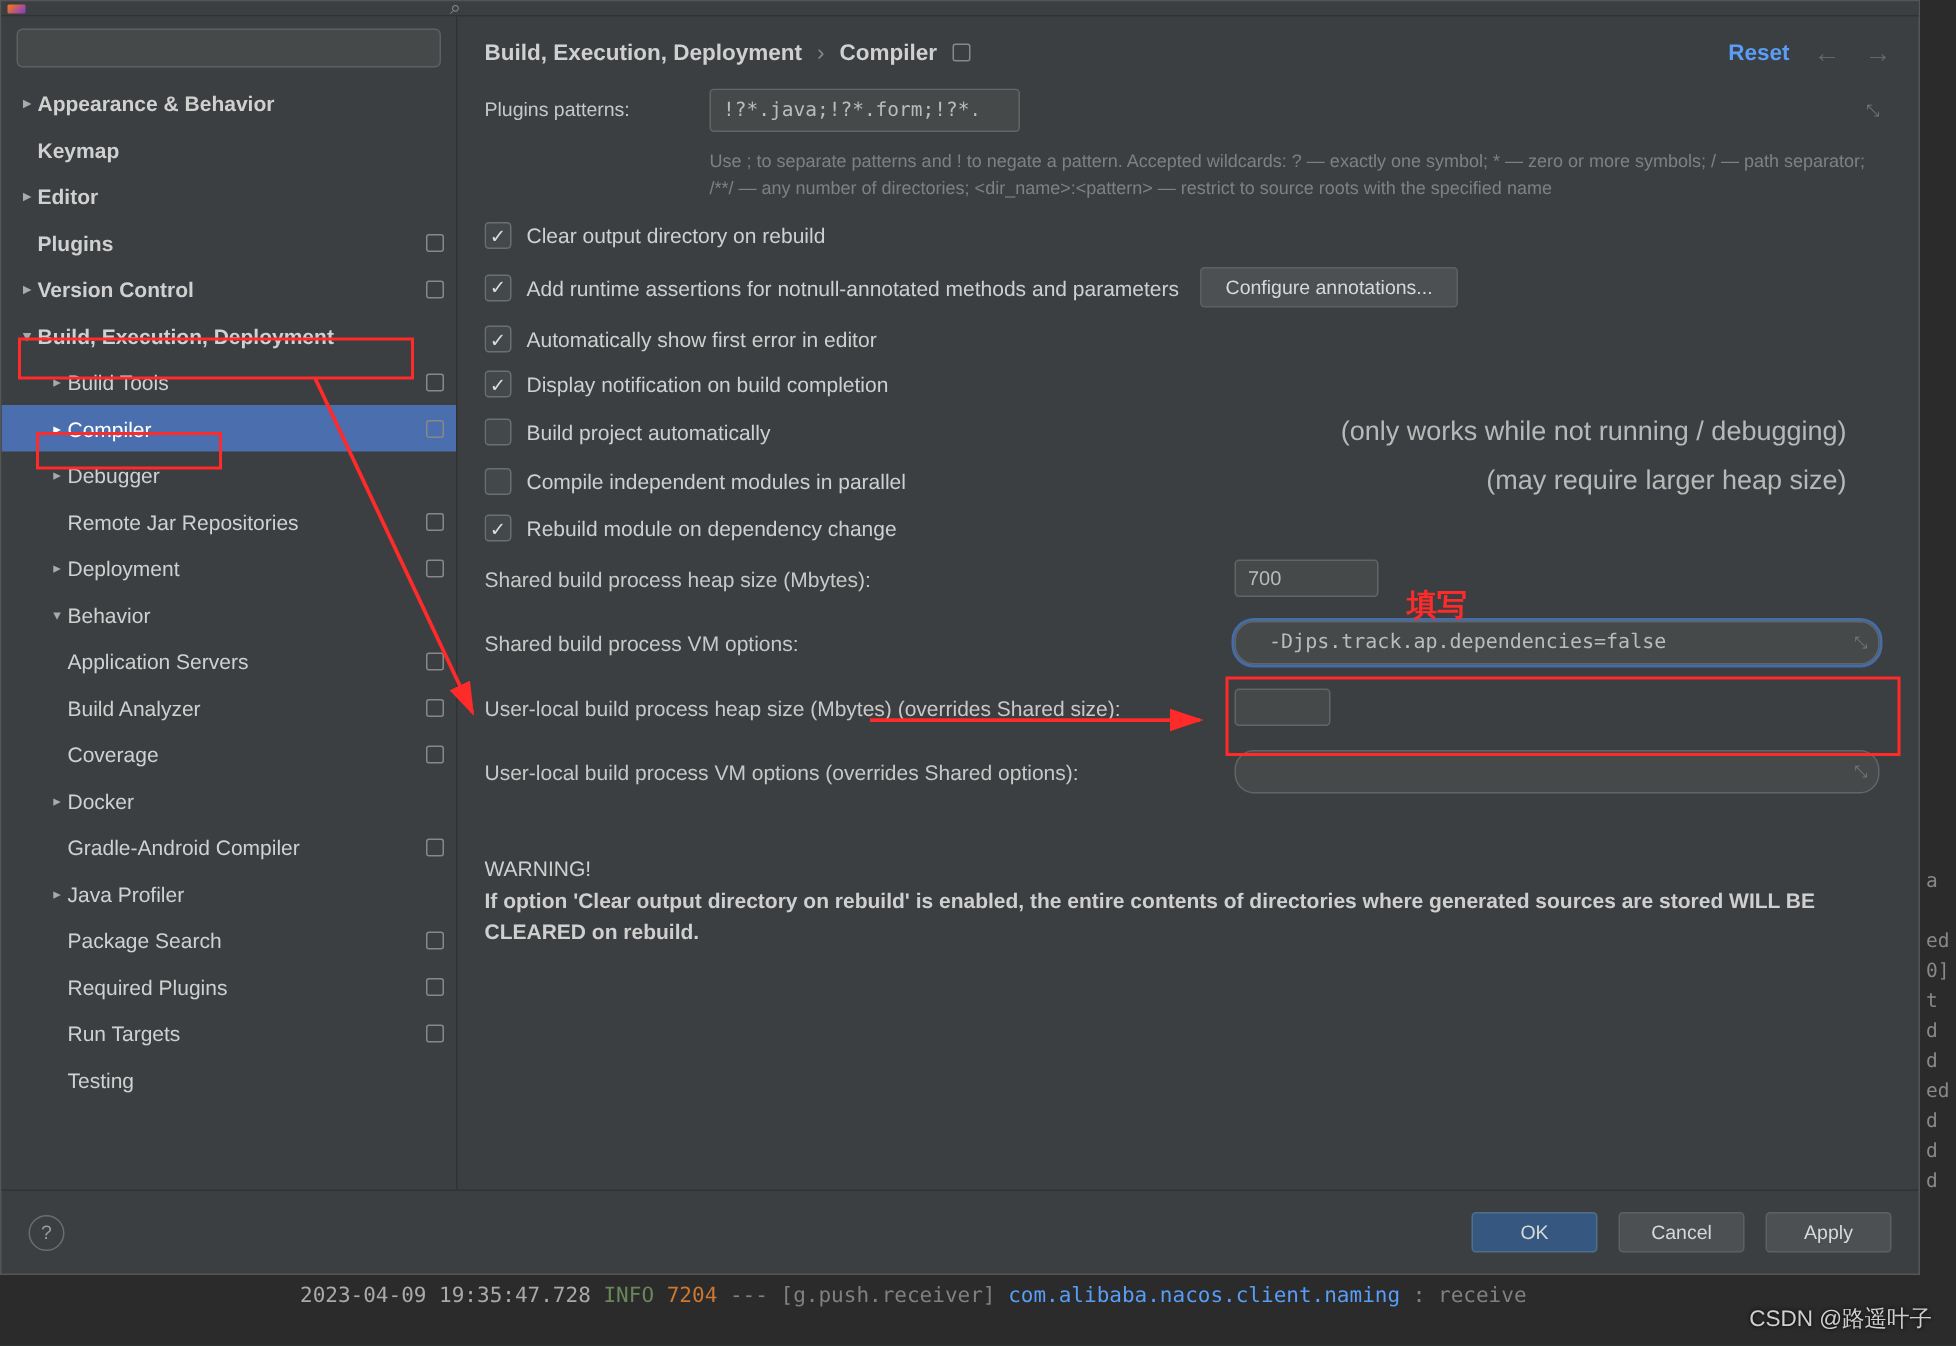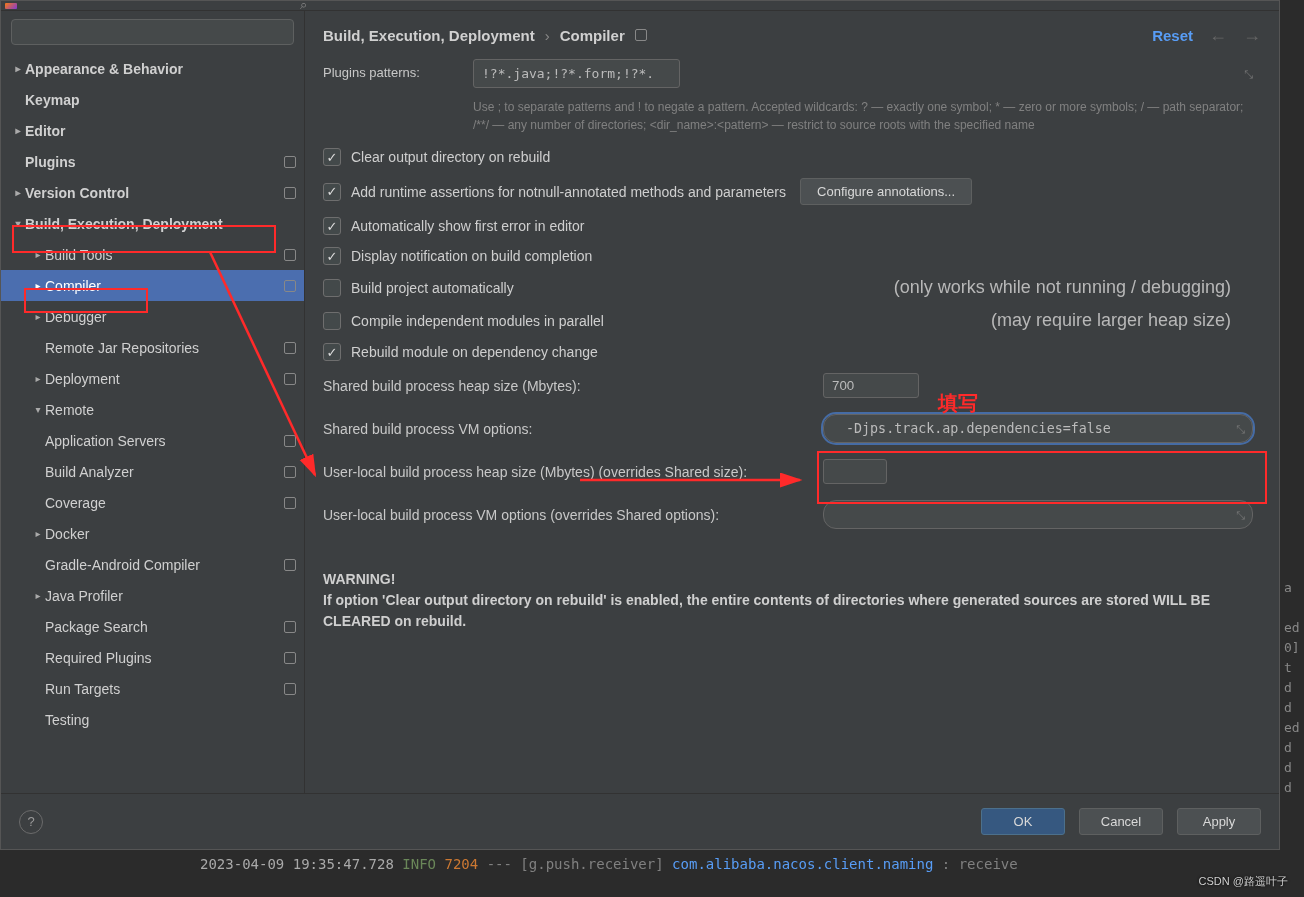--- a/index.html
+++ b/index.html
@@ -38,33 +38,33 @@
   .chk-row .txt { color:#cfcfcf; font-size:14px; }
   .side-note { margin-left:auto; color:#b8b8b8; font-size:18px; padding-right:30px; }
   .btn { background:#4c5052; border:1px solid #5e6060; color:#d8d8d8; padding:5px 16px; border-radius:3px; cursor:pointer; font-size:13px; margin-left:14px; }
   .btn.primary { background:#365880; border-color:#4c708c; }
   .form-row { display:flex; align-items:center; margin-bottom:16px; font-size:14px; color:#c8c8c8; }
   .form-row .flab { width:500px; }
   .numbox { width:96px; background:#45494a; border:1px solid #646464; color:#bbb; padding:4px 8px; border-radius:3px; font-family:inherit; }
   .widebox { width:430px; background:#45494a; border:1px solid #646464; color:#bbb; padding:6px 28px 6px 14px; border-radius:13px; font-family:Consolas,monospace; }
   .widebox.focused { outline:2px solid #466ca5; }
   .warning { margin-top:40px; font-size:14px; color:#cfcfcf; line-height:1.5; }
-  .warning .ttl { font-weight:bold; }
+  .warning .ttl { font-weight:normal; }
   .footer { display:flex; align-items:center; justify-content:flex-end; padding:14px 18px; border-top:1px solid #323232; }
   .footer .help { margin-right:auto; width:24px; height:24px; border:1px solid #6b6b6b; border-radius:50%; text-align:center; line-height:22px; color:#9a9a9a; cursor:pointer; }
   .footer .btn { min-width:84px; }
   .dlg-top { height:10px; background:#3c3f41; border-bottom:1px solid #323232; display:flex; }
   .dlg-top .p { width:38px; }
   .dlg-top .logo { width:12px; height:6px; margin:2px 0 0 4px; background:linear-gradient(135deg,#f97a12,#8239d3); border-radius:1px; }
   .redbox { position:absolute; border:2px solid #ff2a2a; pointer-events:none; }
   .redtext { position:absolute; color:#ff2a2a; font-size:20px; font-weight:bold; pointer-events:none; }
   svg.arrow { position:absolute; pointer-events:none; }
   .console { position:absolute; left:0; bottom:0; height:45px; width:1304px; background:#2b2b2b; font-family:Consolas,monospace; font-size:14px; padding:4px 12px 0 200px; white-space:nowrap; overflow:hidden; }
   .console .ts { color:#a9a9a9; } .console .lv { color:#6a8759; } .console .pid { color:#cc7832; } .console .d { color:#808080; } .console .cls { color:#589df6; } .console .msg { color:#808080; }
-  .watermark { position:absolute; right:16px; bottom:8px; color:#cfcfcf; font-size:11px; text-shadow:0 0 3px #000; }
+  .watermark { position:absolute; right:16px; bottom:8px; color:#cfcfcf; font-size:15px; text-shadow:0 0 3px #000; }
   .right-strip { position:absolute; right:0; top:0; width:24px; height:850px; background:#2b2b2b; font-family:Consolas,monospace; font-size:13px; color:#888; overflow:hidden; }
   .right-strip div { height:20px; text-align:left; padding-left:4px; }
 </style>
 </head>
 <body>
 
 <div class="dialog">
   <div class="dlg-top">
       <div class="p">
         <div class="logo"></div>
@@ -135,21 +135,21 @@
           </div>
           <div class="tree-item">
             <span class="pad1"></span>
             <span class="chev">▸</span>
             <span>Deployment</span>
             <span class="badge"></span>
           </div>
           <div class="tree-item">
             <span class="pad1"></span>
             <span class="chev">▾</span>
-            <span>Remote</span>
+            <span>Behavior</span>
           </div>
           <div class="tree-item">
             <span class="pad1"></span>
             <span class="chev"></span>
             <span>Application Servers</span>
             <span class="badge"></span>
           </div>
           <div class="tree-item">
             <span class="pad1"></span>
             <span class="chev"></span>

